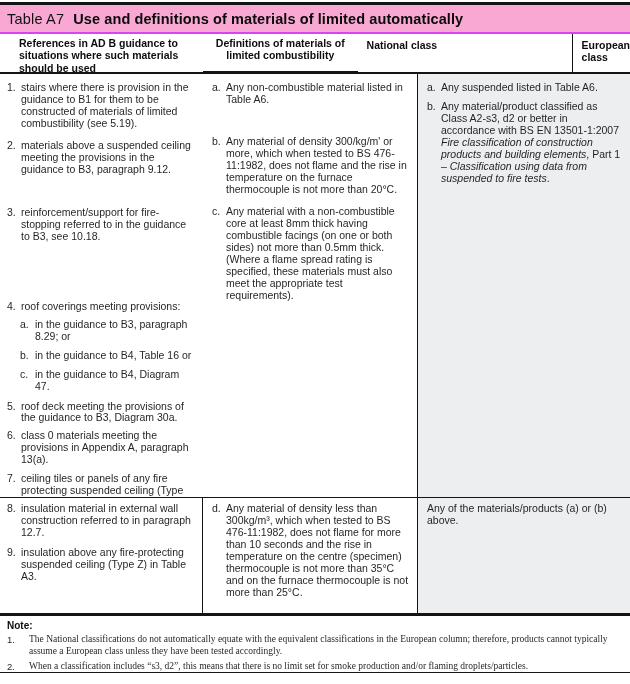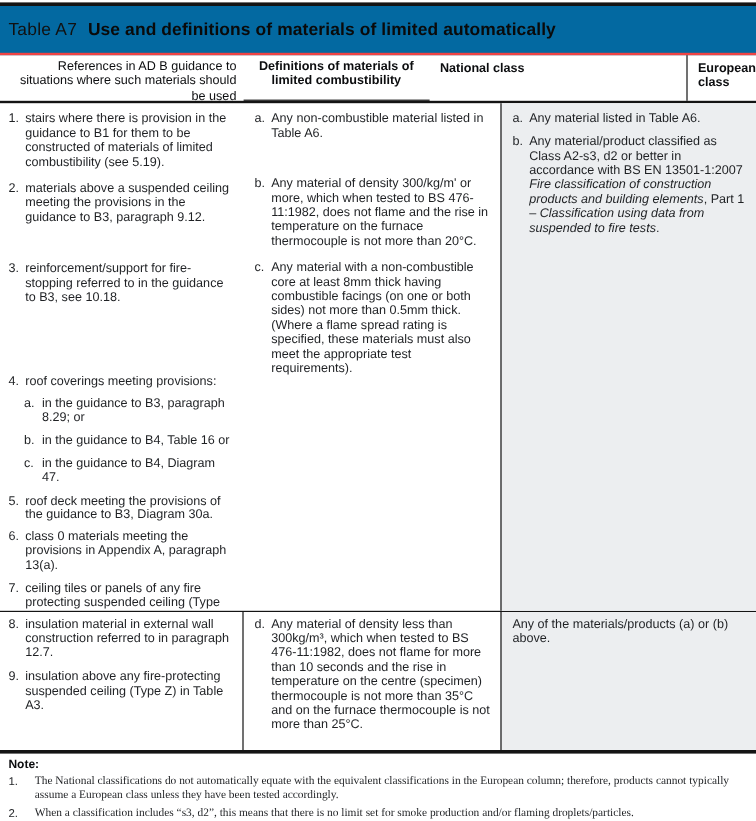--- a/index.html
+++ b/index.html
@@ -8,30 +8,30 @@
     width:630px; height:684px; overflow:hidden;
     font-family:"Liberation Sans","DejaVu Sans",sans-serif;
     color:#1f2124;
   }
   .page { width:630px; height:684px; position:relative; background:#fff; }
 
   .rule { background:#141414; width:100%; }
   .top-rule { height:3px; margin-top:2px; }
 
   .title-bar {
-    height:41px; background:#0369a1; display:flex; align-items:center;
-    padding-left:7px; border-bottom:2px solid #ef4444;
+    height:29px; background:#f9a8d4; display:flex; align-items:center;
+    padding-left:7px; border-bottom:2px solid #d946ef;
   }
   .title-bar .cap-label { font-size:14.5px; font-weight:400; color:#111; letter-spacing:.2px; }
   .title-bar .cap-text  { font-size:14.5px; font-weight:700; color:#0a0a0a; margin-left:9px; letter-spacing:.1px; }
 
   .header-row { display:flex; height:40px; border-bottom:2px solid #141414; }
   .h-left {
-    width:203px; padding:3px 6px 0 7px;
-    font-size:10.5px; font-weight:400; line-height:1.17; color:#0c0d0f;text-align:right;
+    width:203px; padding:3px 6px 0 19px;
+    font-size:10.5px; font-weight:700; line-height:1.17; color:#0c0d0f;
   }
   .h-right { flex:1; display:flex; flex-direction:row; }
   .h-defs {
     text-align:center; font-size:10.5px; font-weight:700; color:#0c0d0f;
     padding:3px 0 2px; border-bottom:1.5px solid #141414;
   }
   .h-sub { display:flex; flex:1; }
   .h-nat { width:214px; font-size:10.5px; font-weight:700; color:#0c0d0f; padding:5px 0 0 9px; }
   .h-eur { flex:1; border-left:1.5px solid #141414; font-size:10.5px; font-weight:700; color:#0c0d0f; padding:5px 0 0 9px; }
 
@@ -148,21 +148,21 @@
       </div>
       <div class="item">
         <span class="num">c.</span>
         <span class="txt">Any material with a non-combustible core at least 8mm thick having combustible facings (on one or both sides) not more than 0.5mm thick. (Where a flame spread rating is specified, these materials must also meet the appropriate test requirements).</span>
       </div>
     </div>
 
     <div class="cell c-eur">
       <div class="item mb7">
         <span class="num">a.</span>
-        <span class="txt">Any material listed in Table A6.</span>
+        <span class="txt">Any suspended listed in Table A6.</span>
       </div>
       <div class="item">
         <span class="num">b.</span>
         <span class="txt"><span>Any material/product classified as Class A2-s3, d2 or better in accordance with BS EN 13501-1:2007 </span><span class="it">Fire classification of construction products and building elements</span><span>, Part 1 – </span><span class="it">Classification using data from suspended to fire tests</span><span>.</span></span>
       </div>
     </div>
 
   </div>
 
   <div class="body-row row2">

